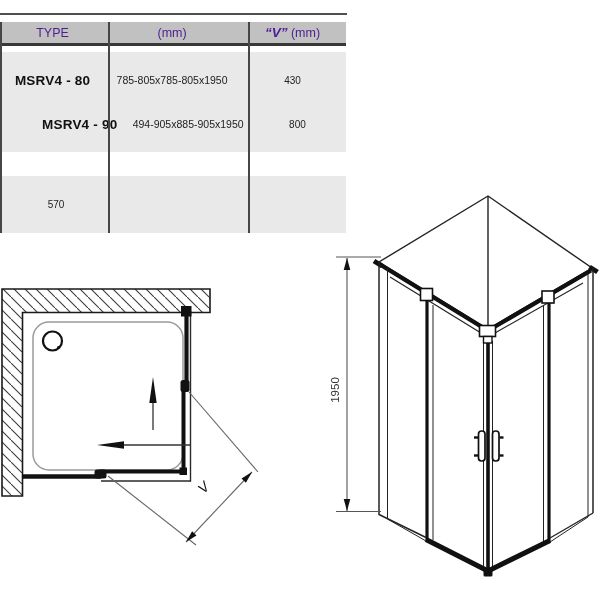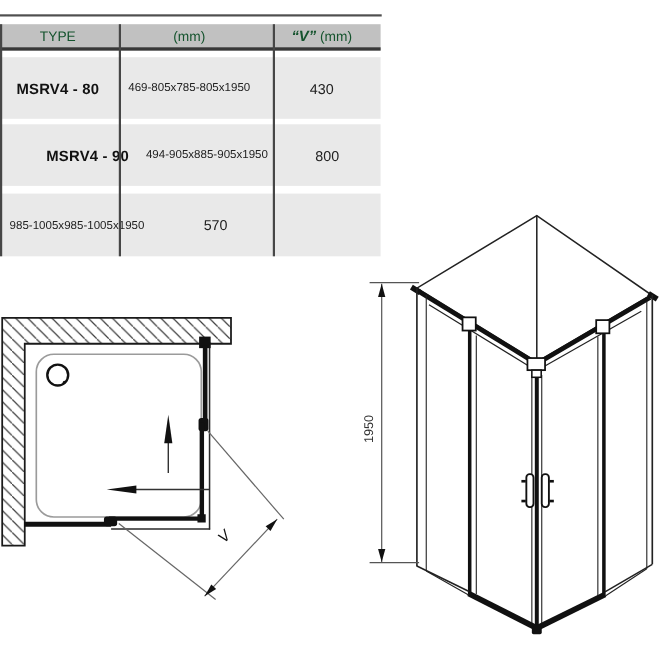--- a/index.html
+++ b/index.html
@@ -15,30 +15,30 @@
   .thead {
     position:absolute; left:0; top:22px; width:346px; height:24px;
     background:#c1c1c1; border-bottom:3px solid #383838;
     display:flex; align-items:center;
   }
   .trow {
     position:absolute; left:0; width:346px; height:56px;
     background:#e9e9e9; display:flex; align-items:center;
   }
   .trow.r0 { top:52px; }
-  .trow.r1 { top:113px;padding-left:32px; }
+  .trow.r1 { top:96px;padding-left:32px; }
   .trow.r2 { top:176px; height:57px; }
   .col-type { width:110px; text-align:center; }
   .col-mm   { width:140px; text-align:center; }
   .col-v    { width:112px;  text-align:center; }
-  .th { font-size:12.5px; color:#14532d; }
+  .th { font-size:12.5px; color:#4c1d95; }
   .th-v b { font-weight:bold; font-style:italic; font-size:13.5px; }
   .type-cell { font-weight:bold; font-size:13.5px; color:#111; letter-spacing:0.2px; }
   .dim-cell  { font-size:10.5px; color:#222; }
-  .v-cell    { font-size:13px; color:#222; }
+  .v-cell    { font-size:10px; color:#222; }
   .vline { position:absolute; top:22px; width:2px; height:211px; background:#464646; }
   .vline-left { left:0; }
   .vline-1 { left:108px; }
   .vline-2 { left:248px; }
   
   .drawing { position:absolute; left:0; top:0; width:600px; height:600px; }
   svg text { font-family:"Liberation Sans", sans-serif; }
 </style>
 </head>
 <body>
@@ -165,32 +165,31 @@
     <div class="table-topline"></div>
 
     <div class="thead">
       <div class="col-type th">TYPE</div>
       <div class="col-mm th">(mm)</div>
       <div class="col-v th th-v"><b>“V”</b><span> (mm)</span></div>
     </div>
 
     <div class="trow r0">
       <div class="col-type type-cell">MSRV4 - 80</div>
-      <div class="col-mm dim-cell">469-805x785-805x1950</div>
+      <div class="col-mm dim-cell">785-805x785-805x1950</div>
       <div class="col-v v-cell">430</div>
     </div>
 
     <div class="trow r1">
       <div class="col-type type-cell">MSRV4 - 90</div>
       <div class="col-mm dim-cell">494-905x885-905x1950</div>
       <div class="col-v v-cell">800</div>
     </div>
 
     <div class="trow r2">
-      <div class="col-mm dim-cell">985-1005x985-1005x1950</div>
       <div class="col-v v-cell">570</div>
     </div>
 
     <div class="vline vline-left"></div>
     <div class="vline vline-1"></div>
     <div class="vline vline-2"></div>
   </div>
 
 </div>
 

